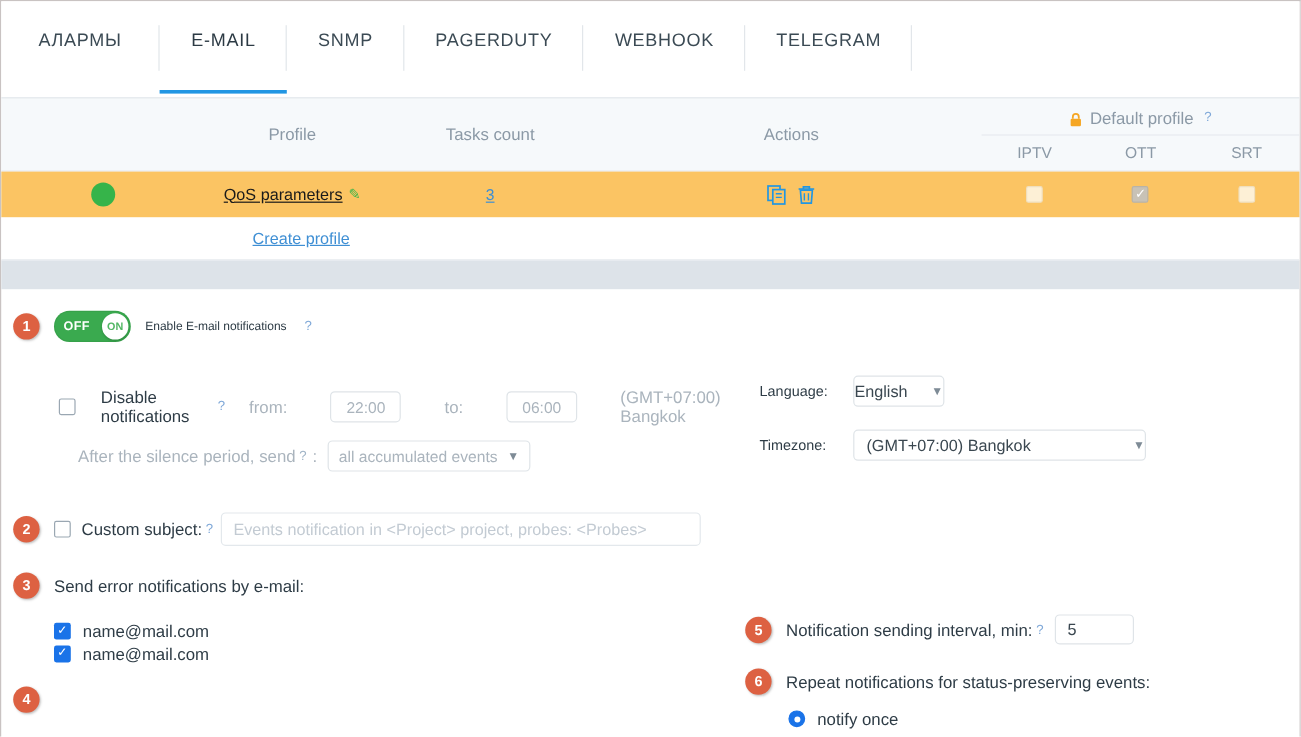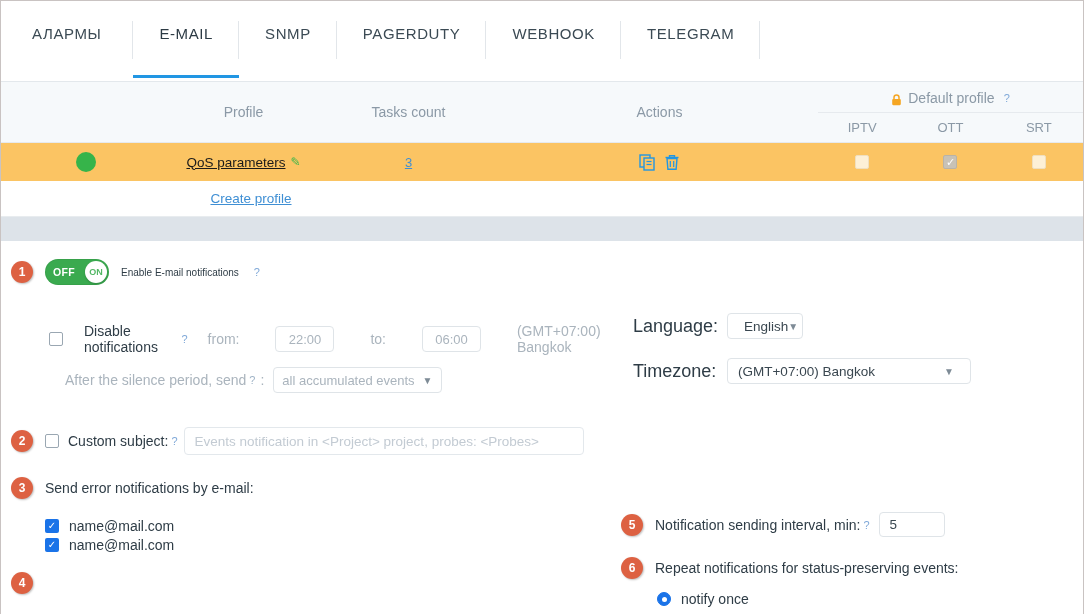--- a/index.html
+++ b/index.html
@@ -267,28 +267,27 @@
     background: #2fa84f; color: #ffffff;
     font-size: 13.5px; font-weight: bold;
     display: flex; align-items: center; justify-content: center;
     cursor: pointer; border: none;
     font-family: "Liberation Sans", sans-serif;
   }
 
   
   .lang-row { display: flex; align-items: center; padding-left: 22px; margin-top: 72px; }
   .tz-row   { display: flex; align-items: center; padding-left: 22px; margin-top: 19px; }
-  .field-label { font-size: 18px; color: #2e3c46; width: 78px; }
+  .field-label { font-size: 12px; color: #2e3c46; width: 78px; }
   .sel-box {
     border: 1px solid #dfe4e8; border-radius: 4px;
     background: #fff; height: 26px;
     display: flex; align-items: center; justify-content: space-between;
-    padding: 0 16px; font-size: 13.5px; color: #3a4750;
+    padding: 0 0; font-size: 13.5px; color: #3a4750;
     cursor: pointer;
-    margin-left: 16px;
   }
   .sel-lang { width: 76px; }
   .sel-tz { width: 244px; padding-left: 10px; }
 
   .interval-row { display: flex; align-items: center; padding-left: 10px; margin-top: 128px; }
   .interval-label { font-size: 14px; color: #2e3c46; margin-left: 12px; }
   .inp-num {
     width: 66px; height: 25px; margin-left: 9px;
     border: 1px solid #dfe4e8; border-radius: 4px; background: #fff;
     font-size: 13.5px; color: #3a4750;

